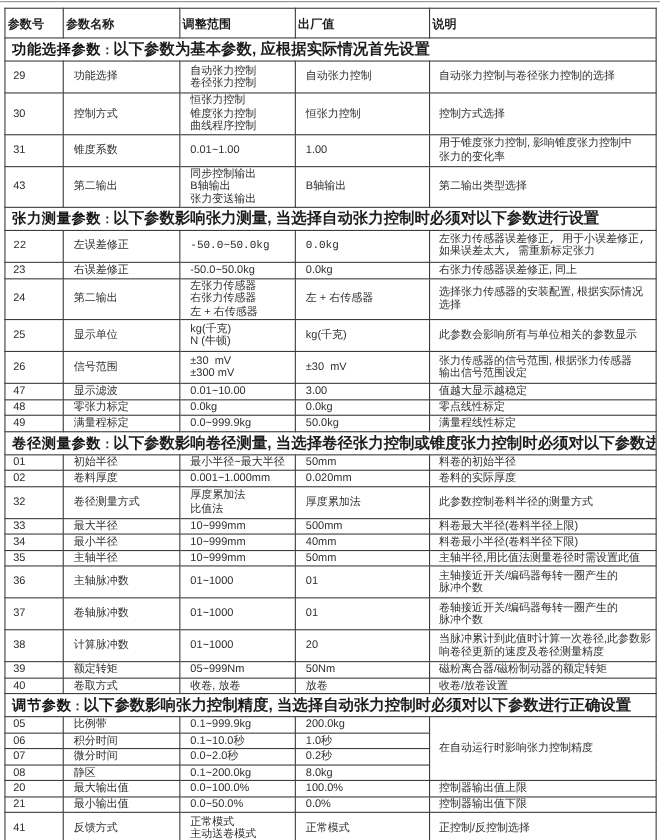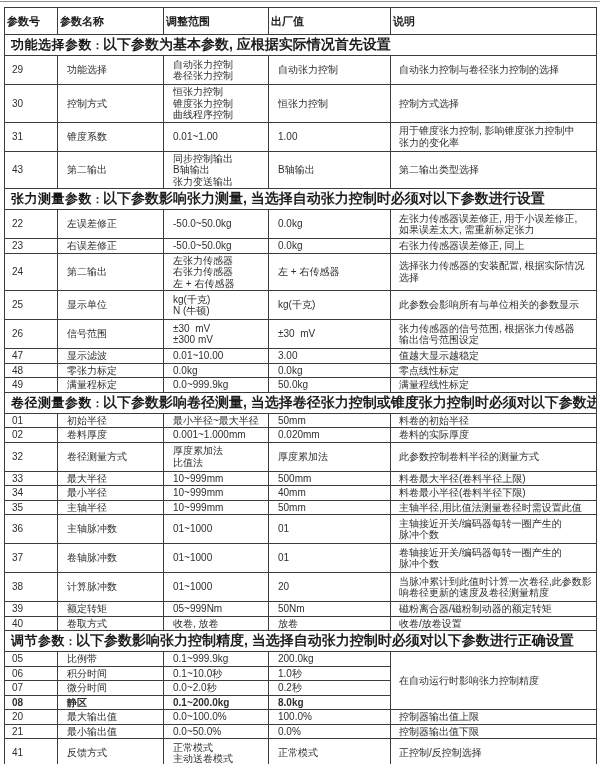--- a/index.html
+++ b/index.html
@@ -176,21 +176,21 @@
         <td class="c-factory">
           <div class="line">B轴输出</div>
         </td>
         <td class="c-desc">
           <div class="line">第二输出类型选择</div>
         </td>
       </tr>
       <tr class="section-row">
         <td colspan="5" class="section-cell"><span class="section-title">张力测量参数</span><span class="section-colon">：</span><span class="section-note">以下参数影响张力测量, 当选择自动张力控制时必须对以下参数进行设置</span></td>
       </tr>
-      <tr style="height: 29px;">
+      <tr style="height: 29px; font-family: Liberation Mono, monospace;">
         <td class="c-no">
           <div class="line">22</div>
         </td>
         <td class="c-name">
           <div class="line">左误差修正</div>
         </td>
         <td class="c-range">
           <div class="line">-50.0~50.0kg</div>
         </td>
         <td class="c-factory">
@@ -561,21 +561,21 @@
         <td class="c-name">
           <div class="line">微分时间</div>
         </td>
         <td class="c-range">
           <div class="line">0.0~2.0秒</div>
         </td>
         <td class="c-factory">
           <div class="line">0.2秒</div>
         </td>
       </tr>
-      <tr style="height: 14.5px; font-weight: bold;">
+      <tr style="height: 14.5px;">
         <td class="c-no">
           <div class="line">08</div>
         </td>
         <td class="c-name">
           <div class="line">静区</div>
         </td>
         <td class="c-range">
           <div class="line">0.1~200.0kg</div>
         </td>
         <td class="c-factory">

